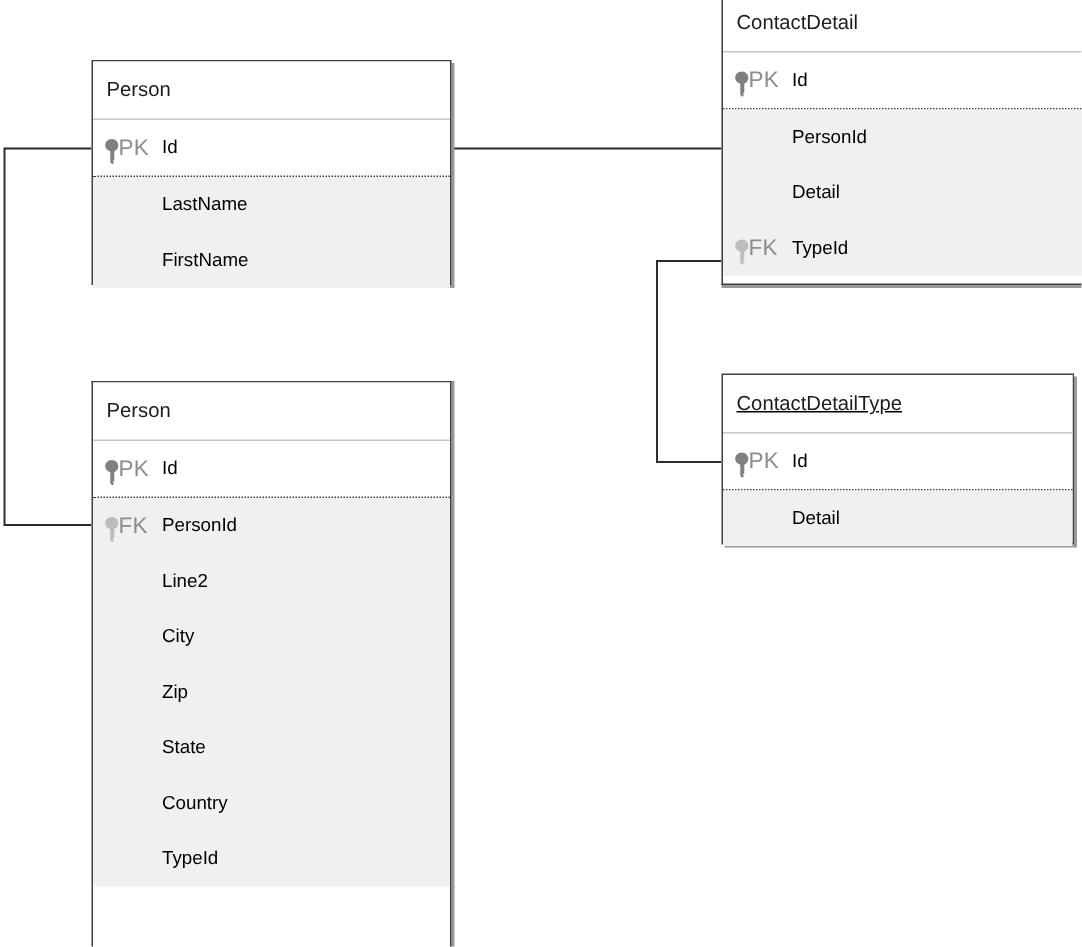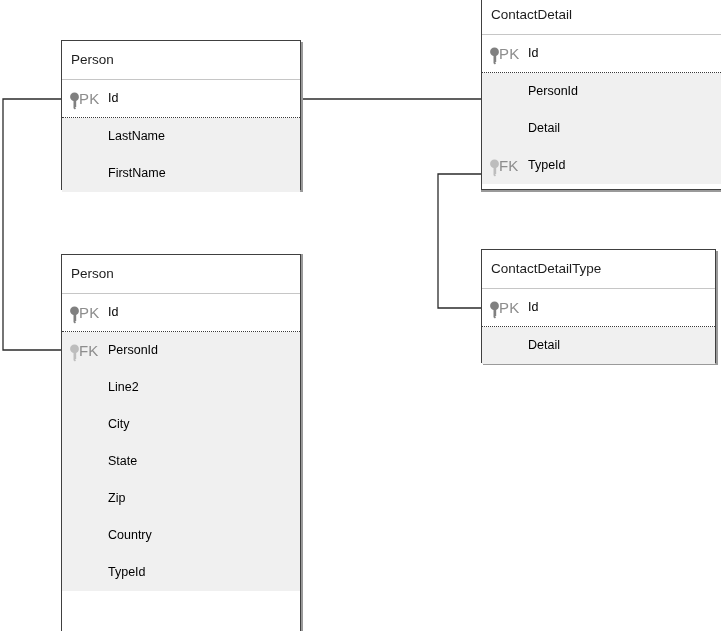--- a/index.html
+++ b/index.html
@@ -174,21 +174,21 @@
             <span class="keycell">
               <span class="key-icon"><svg width="11" height="19" viewBox="0 0 11 19" xmlns="http://www.w3.org/2000/svg">
                   <path d="M5.5 0.6 C8.0 0.6 9.9 2.5 9.9 4.9 C9.9 6.7 8.8 8.2 7.2 8.9 L7.2 15.0 L6.0 15.0 L7.0 16.2 L5.9 17.6 L4.5 16.2 L4.5 8.9 C2.6 8.3 1.1 6.8 1.1 4.9 C1.1 2.5 3.0 0.6 5.5 0.6 Z" fill="#bdbdbd"></path>
                 </svg></span>
             </span>
             <span class="kind">FK</span>
             <span class="fname">TypeId</span>
           </div>
         </div>
       </div>
-      <div class="entity " style="left: 481px; top: 249px; width: 235px; height: 114px;">
+      <div class="entity " style="left: 481px; top: 249px; width: 235px; height: 114px; text-decoration: underline;">
         <div class="entity-header">ContactDetailType</div>
         <div class="pk-block">
           <div class="row">
             <span class="keycell">
               <span class="key-icon"><svg width="11" height="19" viewBox="0 0 11 19" xmlns="http://www.w3.org/2000/svg">
                   <path d="M5.5 0.6 C8.0 0.6 9.9 2.5 9.9 4.9 C9.9 6.7 8.8 8.2 7.2 8.9 L7.2 15.0 L6.0 15.0 L7.0 16.2 L5.9 17.6 L4.5 16.2 L4.5 8.9 C2.6 8.3 1.1 6.8 1.1 4.9 C1.1 2.5 3.0 0.6 5.5 0.6 Z" fill="#808080"></path>
                 </svg></span>
             </span>
             <span class="kind">PK</span>
             <span class="fname">Id</span>
@@ -231,30 +231,30 @@
             <span class="fname">Line2</span>
           </div>
           <div class="row">
             <span class="keycell"></span>
             <span class="kind"></span>
             <span class="fname">City</span>
           </div>
           <div class="row">
             <span class="keycell"></span>
             <span class="kind"></span>
+            <span class="fname">Zip</span>
+          </div>
+          <div class="row">
+            <span class="keycell"></span>
+            <span class="kind"></span>
             <span class="fname">State</span>
           </div>
           <div class="row">
             <span class="keycell"></span>
             <span class="kind"></span>
-            <span class="fname">Zip</span>
-          </div>
-          <div class="row">
-            <span class="keycell"></span>
-            <span class="kind"></span>
             <span class="fname">Country</span>
           </div>
           <div class="row">
             <span class="keycell"></span>
             <span class="kind"></span>
             <span class="fname">TypeId</span>
           </div>
         </div>
       </div>
     </div>

